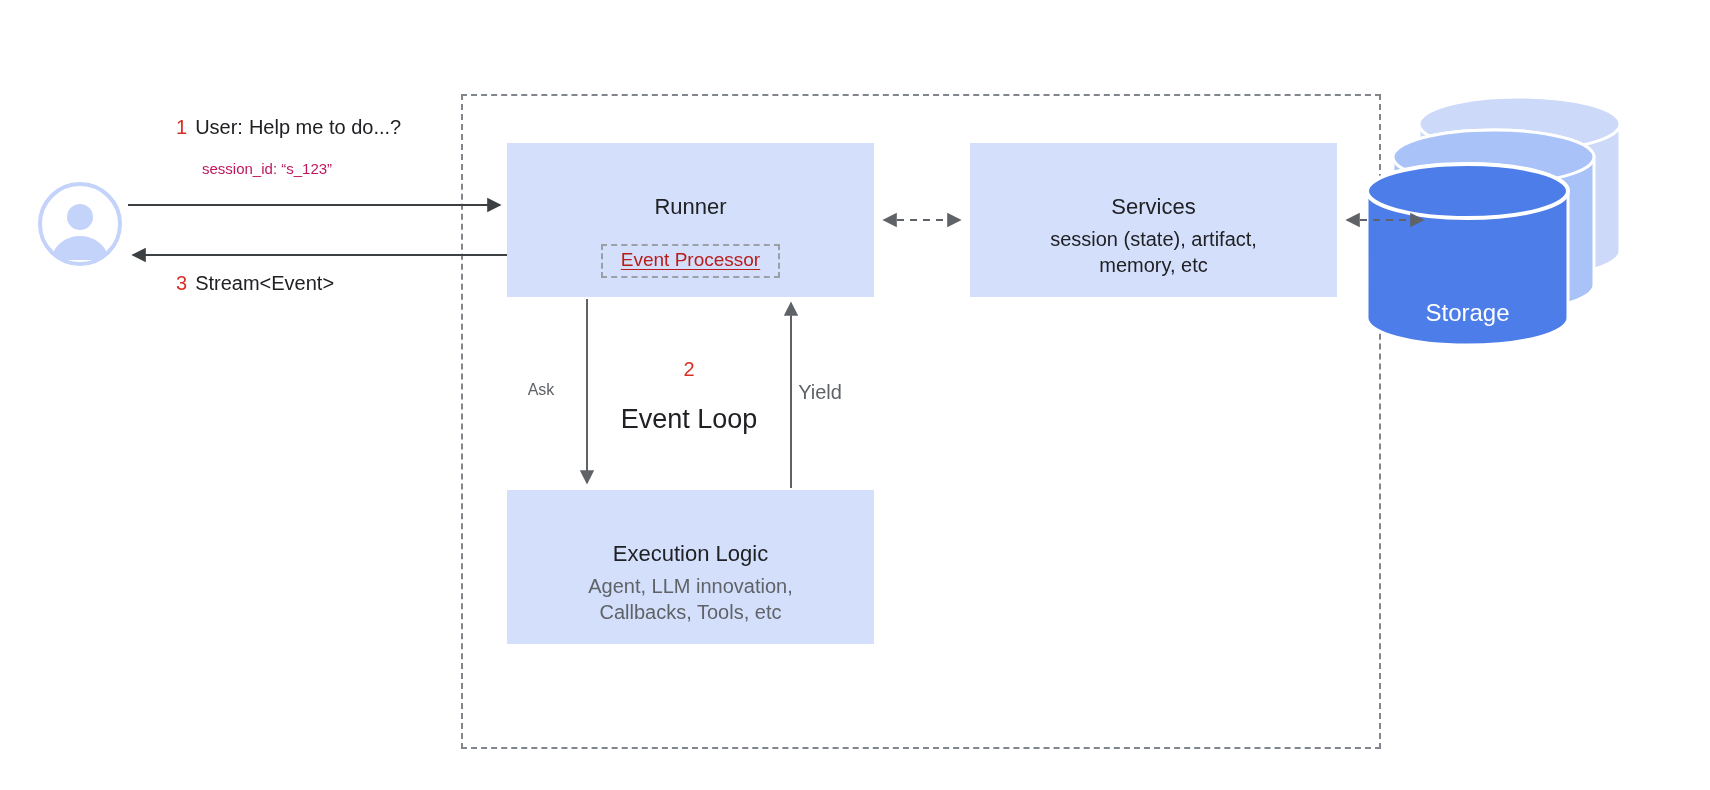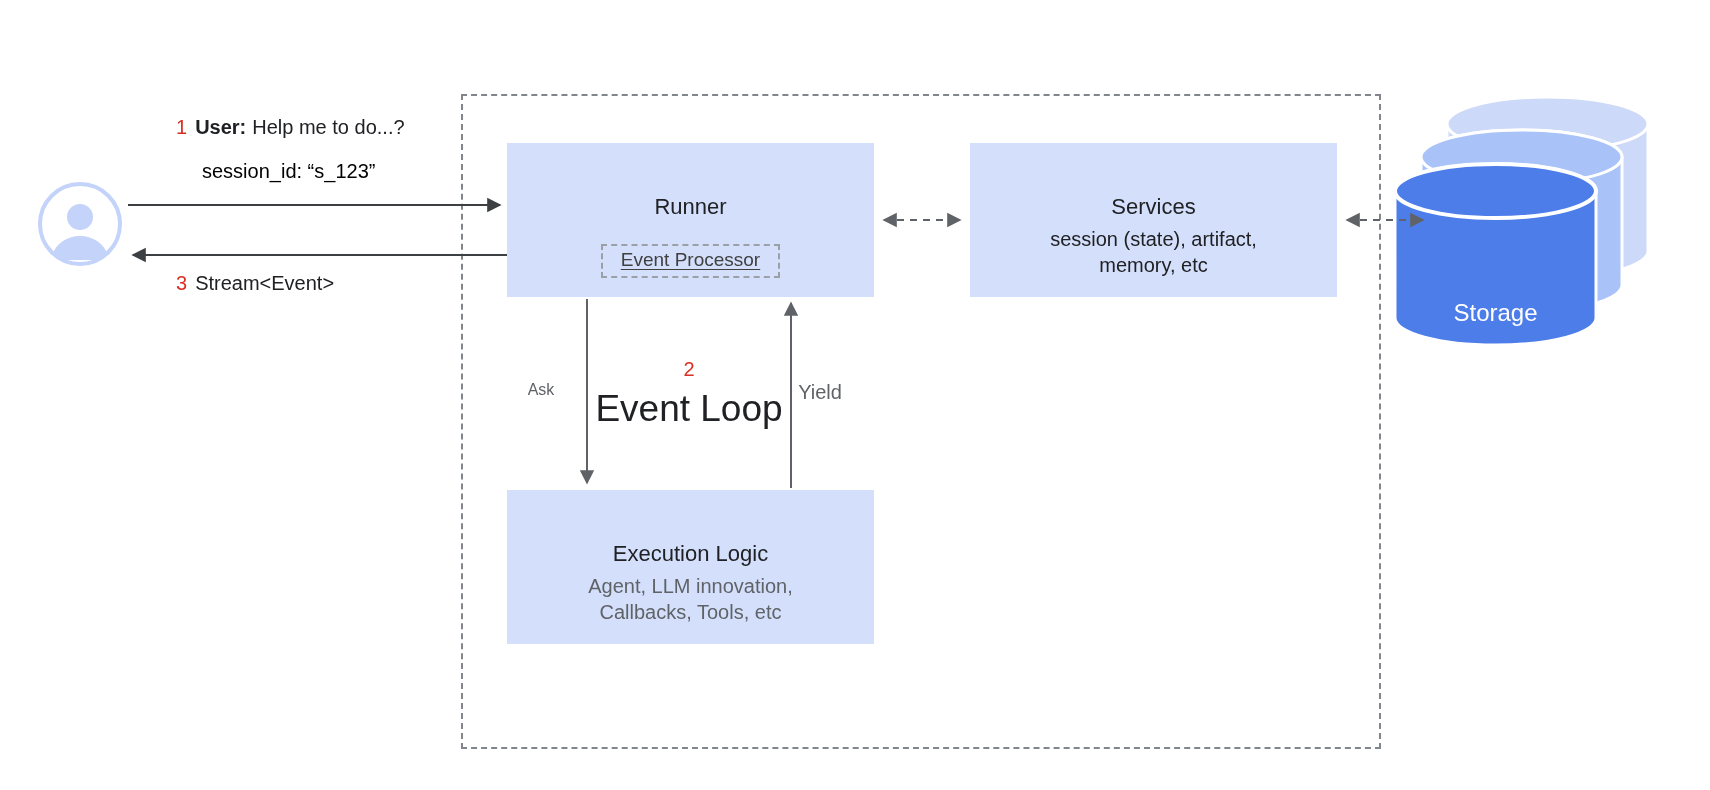--- a/index.html
+++ b/index.html
@@ -18,40 +18,40 @@
            align-items:center; justify-content:center; z-index:2; text-align:center; }
   .panel.runner   { left:507px; top:143px; width:367px; height:154px; }
   .panel.services { left:970px; top:143px; width:367px; height:154px; }
   .panel.exec     { left:507px; top:490px; width:367px; height:154px; }
   .panel-title { font-size:22px; color:#202124;margin-top:32px; }
   .panel-sub { font-size:20px; line-height:1.32; color:#202124; }
   .panel-sub.gray { color:#5f6368; }
   .services .panel-title, .exec .panel-title { margin-bottom:6px; }
 
   .event-processor { margin-top:24px; border:2px dashed #9aa0a6; padding:3px 18px 5px 18px;
-                     font-size:19px; color:#404040; white-space:nowrap; }
+                     font-size:19px; color:#b91c1c; white-space:nowrap; }
   .event-processor .ep-text { text-decoration:underline; text-underline-offset:3px; }
 
   .flow-label { position:absolute; font-size:20px; color:#202124; white-space:nowrap; z-index:4; }
   .flow-label .num { color:#d93025; margin-right:8px; }
-  .flow-label .bold { font-weight:bold; margin-right:6px; }
-  .session-label { position:absolute; left:202px; top:160px; font-size:20px; color:#000000;
+  .flow-label .bold { font-weight:normal; margin-right:6px; }
+  .session-label { position:absolute; left:202px; top:160px; font-size:15px; color:#be185d;
                    white-space:nowrap; z-index:4; }
 
   .loop-num   { position:absolute; left:689px; top:358px; transform:translateX(-50%);
                 font-size:20px; color:#d93025; z-index:4; }
-  .loop-title { position:absolute; left:689px; top:388px; transform:translateX(-50%);
-                font-size:37px; color:#202124; white-space:nowrap; z-index:4; }
+  .loop-title { position:absolute; left:689px; top:404px; transform:translateX(-50%);
+                font-size:27px; color:#202124; white-space:nowrap; z-index:4; }
   .ask-label   { position:absolute; left:541px; top:381px; transform:translateX(-50%);
                  font-size:16px; color:#5f6368; z-index:4; }
   .yield-label { position:absolute; left:820px; top:381px; transform:translateX(-50%);
                  font-size:20px; color:#5f6368; z-index:4; }
 
   .user-icon-wrap { position:absolute; left:36px; top:180px; z-index:3; }
-  .storage-wrap { position:absolute; left:1392px; top:90px; z-index:2; }
+  .storage-wrap { position:absolute; left:1364px; top:90px; z-index:2; }
 </style>
 </head>
 <body>
 
 <div class="canvas">
 
   <svg class="overlay" width="1710" height="790" viewBox="0 0 1710 790">
     <defs>
       <marker id="ah-dark" viewBox="0 0 10 10" refX="8.5" refY="5" markerWidth="8" markerHeight="8" orient="auto-start-reverse">
         <path d="M0.5,0.5 L9.5,5 L0.5,9.5 Z" fill="#3c4043"></path>

